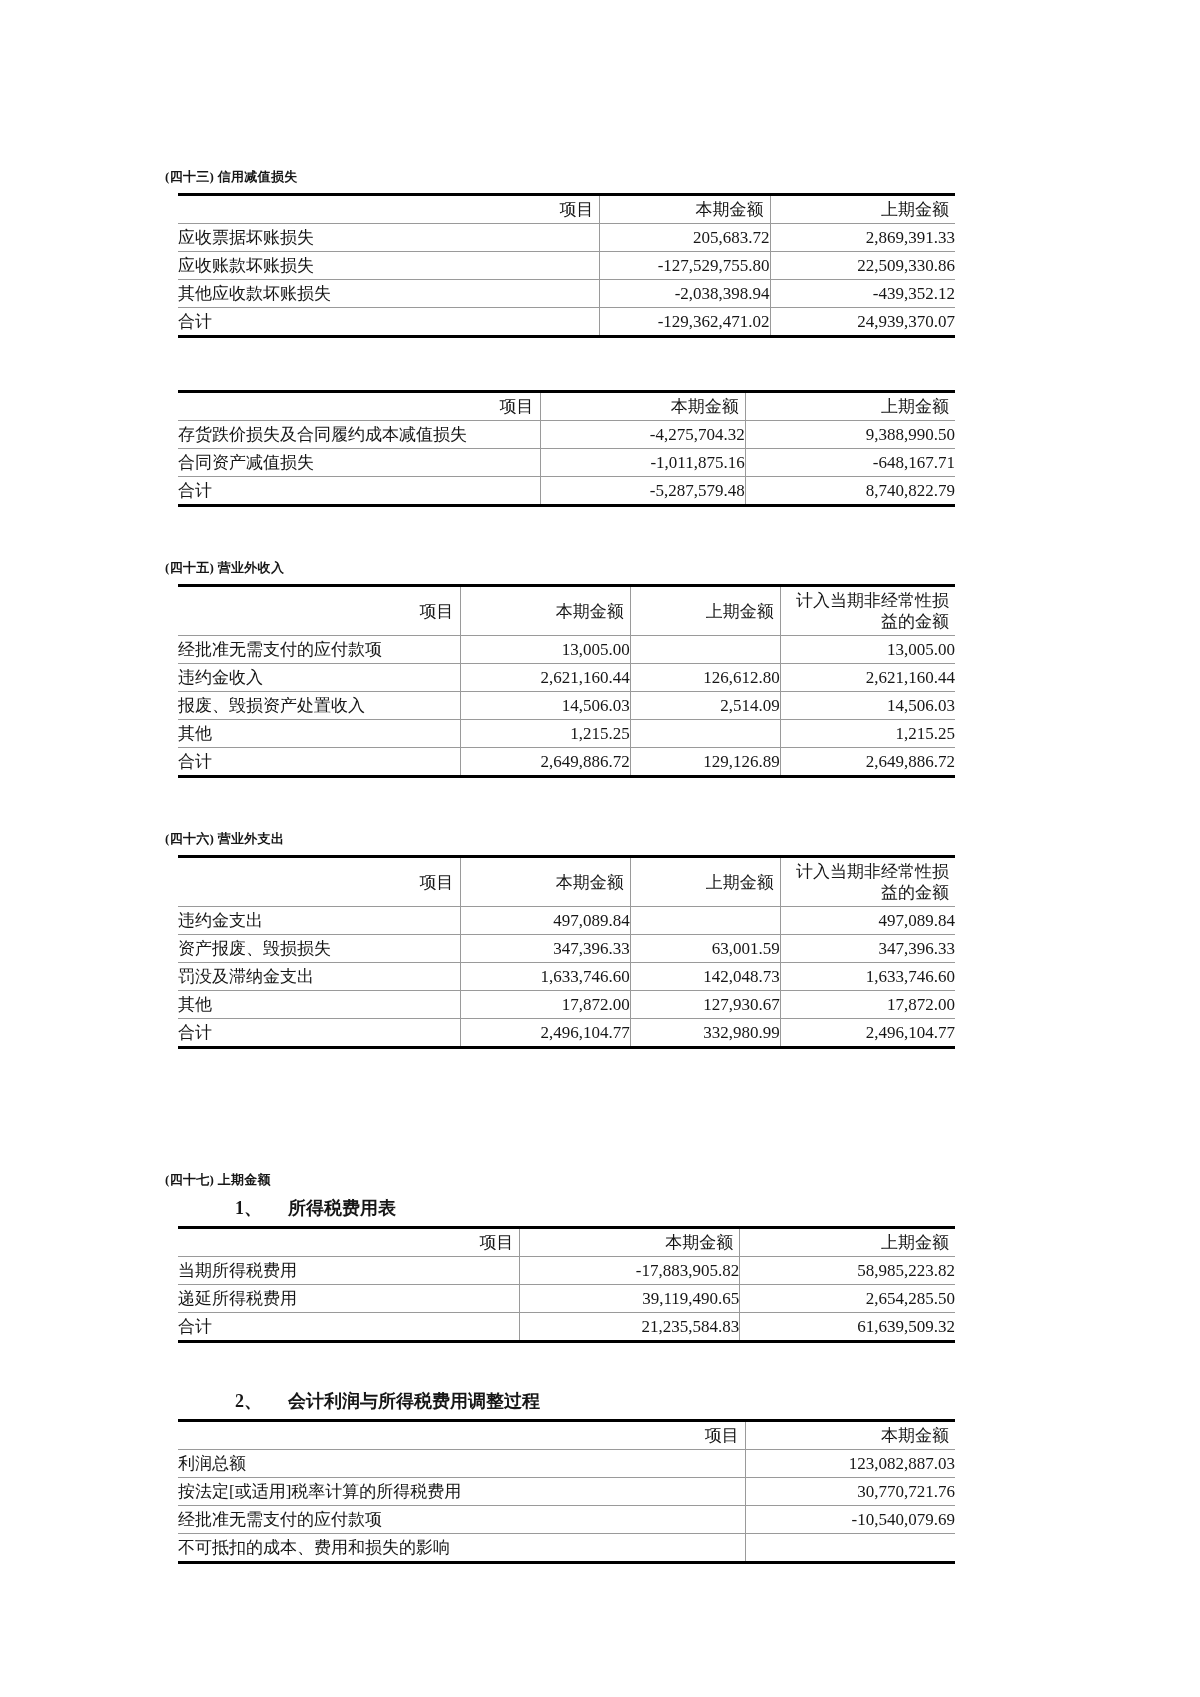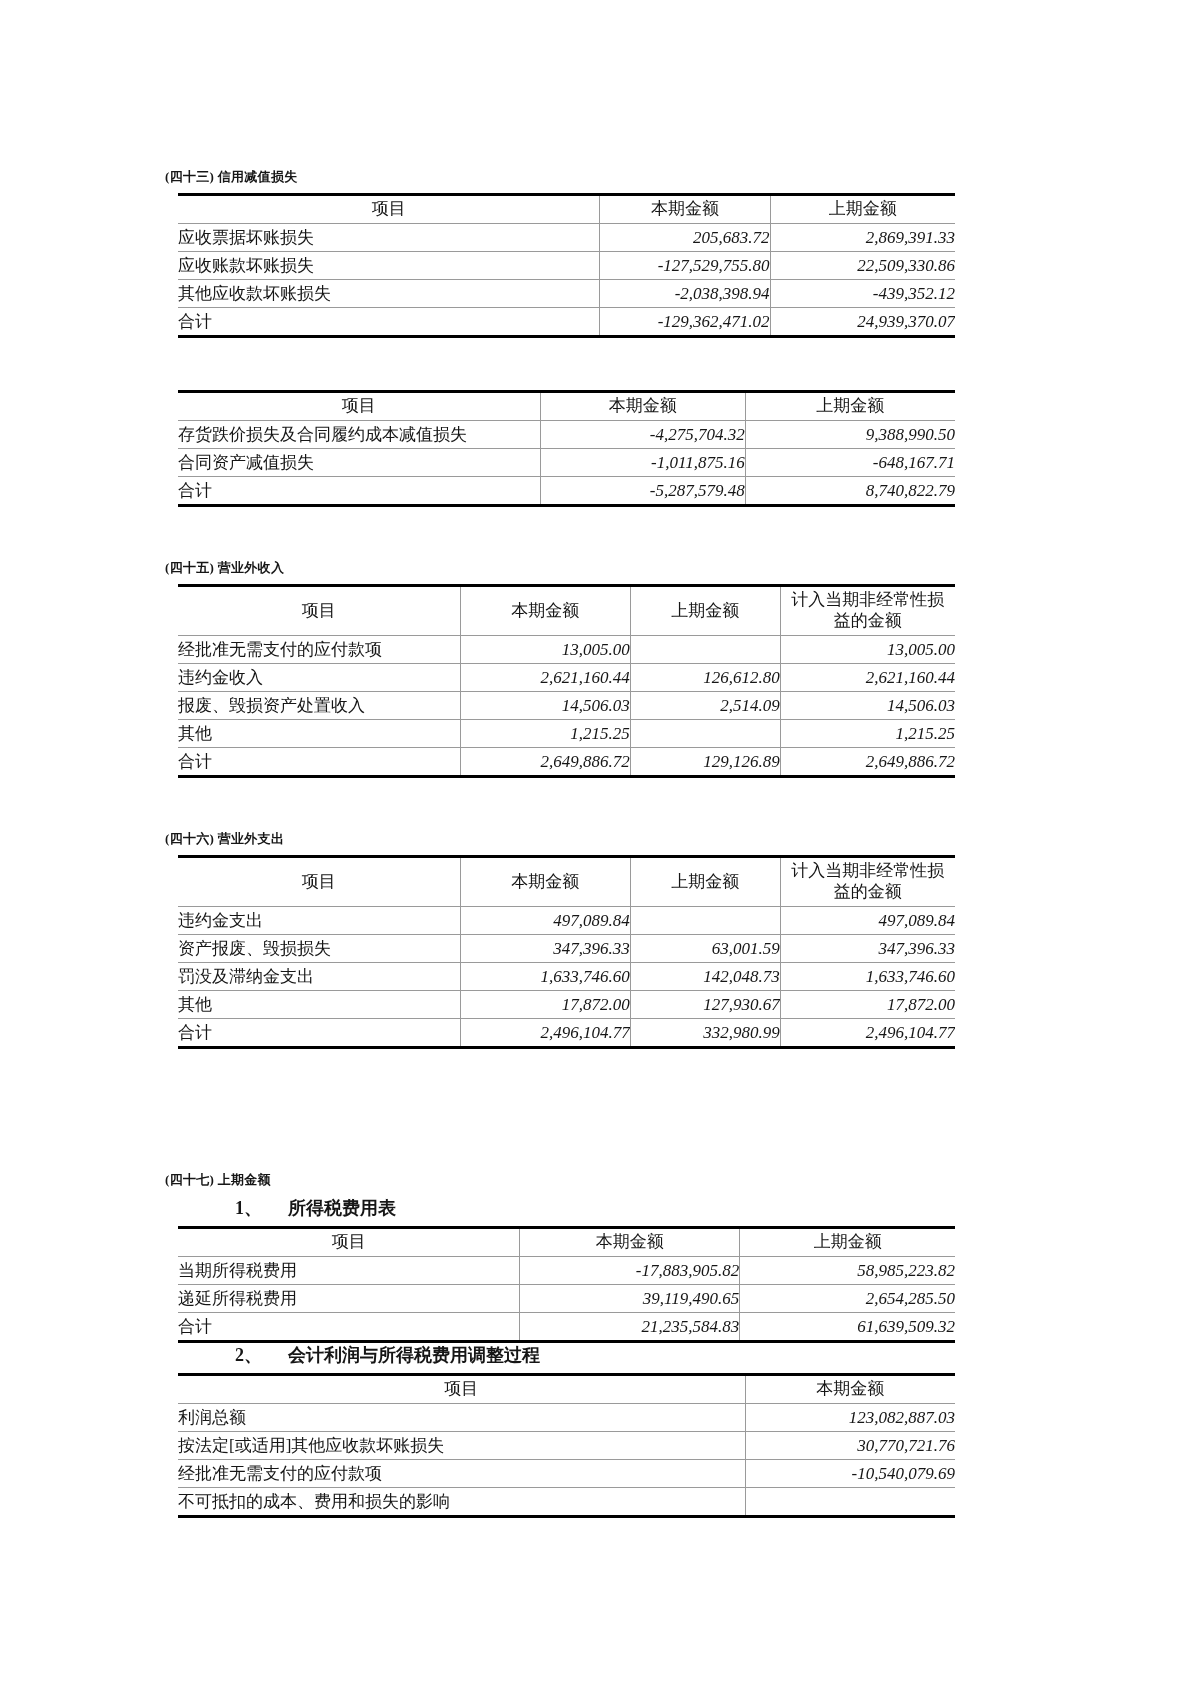--- a/index.html
+++ b/index.html
@@ -17,30 +17,30 @@
   table.fin-table{
     border-collapse:collapse;table-layout:fixed;width:777px;margin-left:13px;
     border-top:3px solid #000;border-bottom:3px solid #000;
   }
   .fin-table th,.fin-table td{
     border-left:1px solid #9a9a9a;font-weight:normal;
     font-size:17px;line-height:21px;overflow:hidden;
   }
   .fin-table th:first-child,.fin-table td:first-child{border-left:none;}
   .fin-table thead th{
-    border-bottom:1px solid #9a9a9a;text-align:center;
-    padding:3px 6px;vertical-align:middle;font-family:Liberation Mono, monospace;
+    border-bottom:1px solid #9a9a9a;text-align:right;
+    padding:3px 6px;vertical-align:middle;
   }
   .fin-table td{border-top:1px solid #9a9a9a;padding:3px 0;vertical-align:middle;}
   .fin-table tbody tr:first-child td{border-top:none;}
   .cell-label{text-align:left;padding-left:34px;padding-right:8px;}
   .cell-total-label{}
-  .cell-num{text-align:right;padding-right:14px;font-style:italic;}
+  .cell-num{text-align:right;padding-right:14px;}
   .subsection{}
-  .subsection + .subsection{}
+  .subsection + .subsection{margin-top:46px;}
   .subsection-title{font-weight:bold;font-size:18px;margin:0 0 6px 70px;}
   .sub-num{display:inline-block;min-width:53px;}
 </style>
 </head>
 <body>
 
 <div id="doc">
     <section class="section">
       <div class="section-title">(四十三) 信用减值损失</div>
       <table class="fin-table">
@@ -263,21 +263,21 @@
               <th class="col-header">项目</th>
               <th class="col-header">本期金额</th>
             </tr>
           </thead>
           <tbody>
             <tr class="data-row">
               <td class="cell-label">利润总额</td>
               <td class="cell-num">123,082,887.03</td>
             </tr>
             <tr class="data-row">
-              <td class="cell-label">按法定[或适用]其他应收款坏账损失</td>
+              <td class="cell-label">按法定[或适用]税率计算的所得税费用</td>
               <td class="cell-num">30,770,721.76</td>
             </tr>
             <tr class="data-row">
               <td class="cell-label">经批准无需支付的应付款项</td>
               <td class="cell-num">-10,540,079.69</td>
             </tr>
             <tr class="data-row">
               <td class="cell-label">不可抵扣的成本、费用和损失的影响</td>
               <td class="cell-num"></td>
             </tr>

